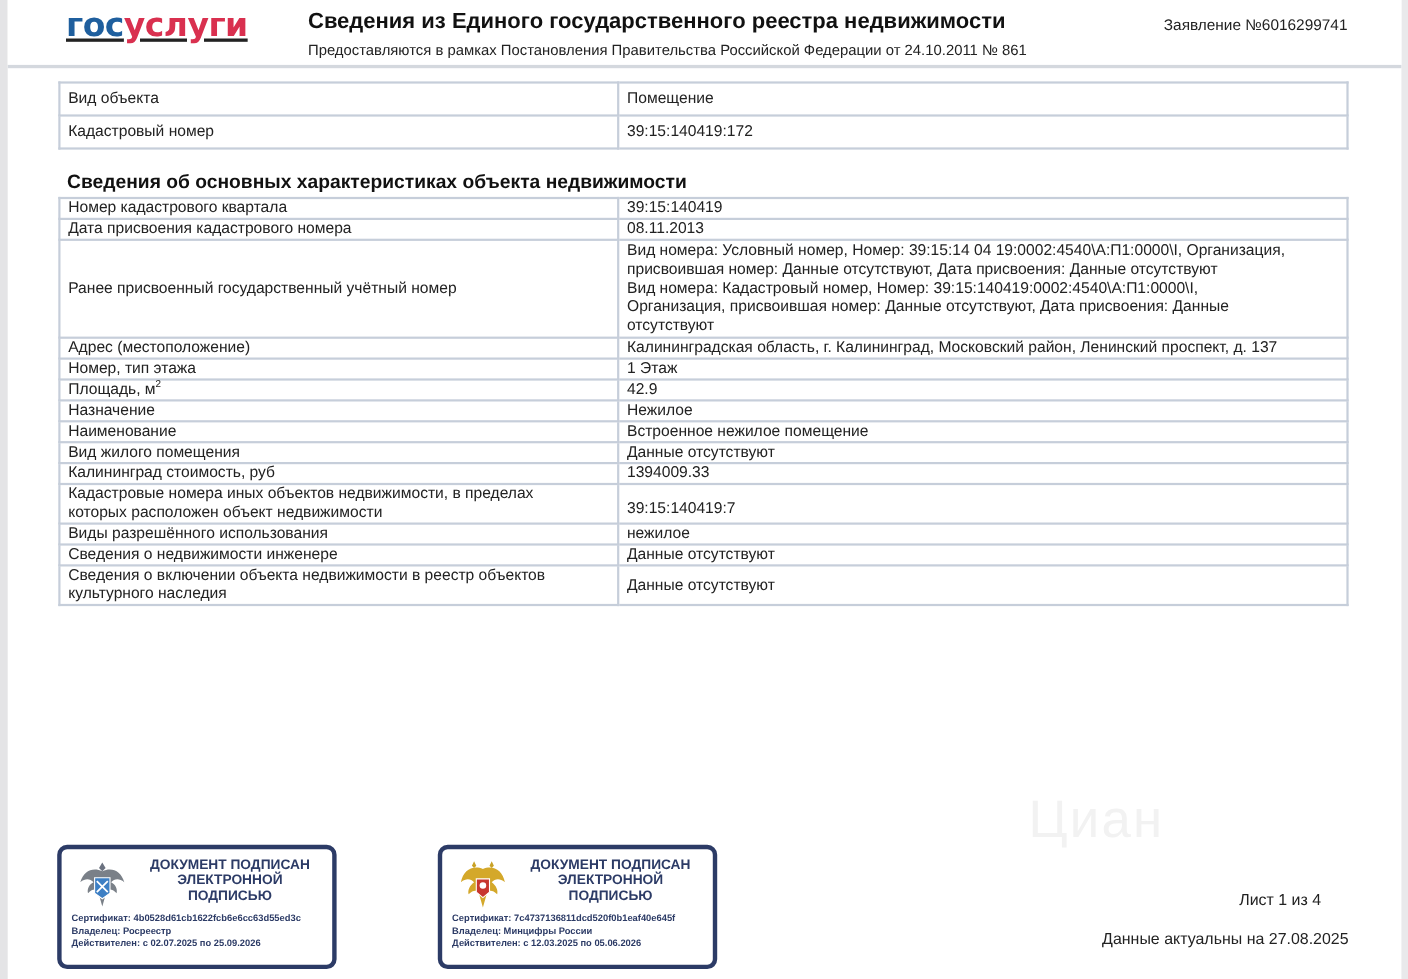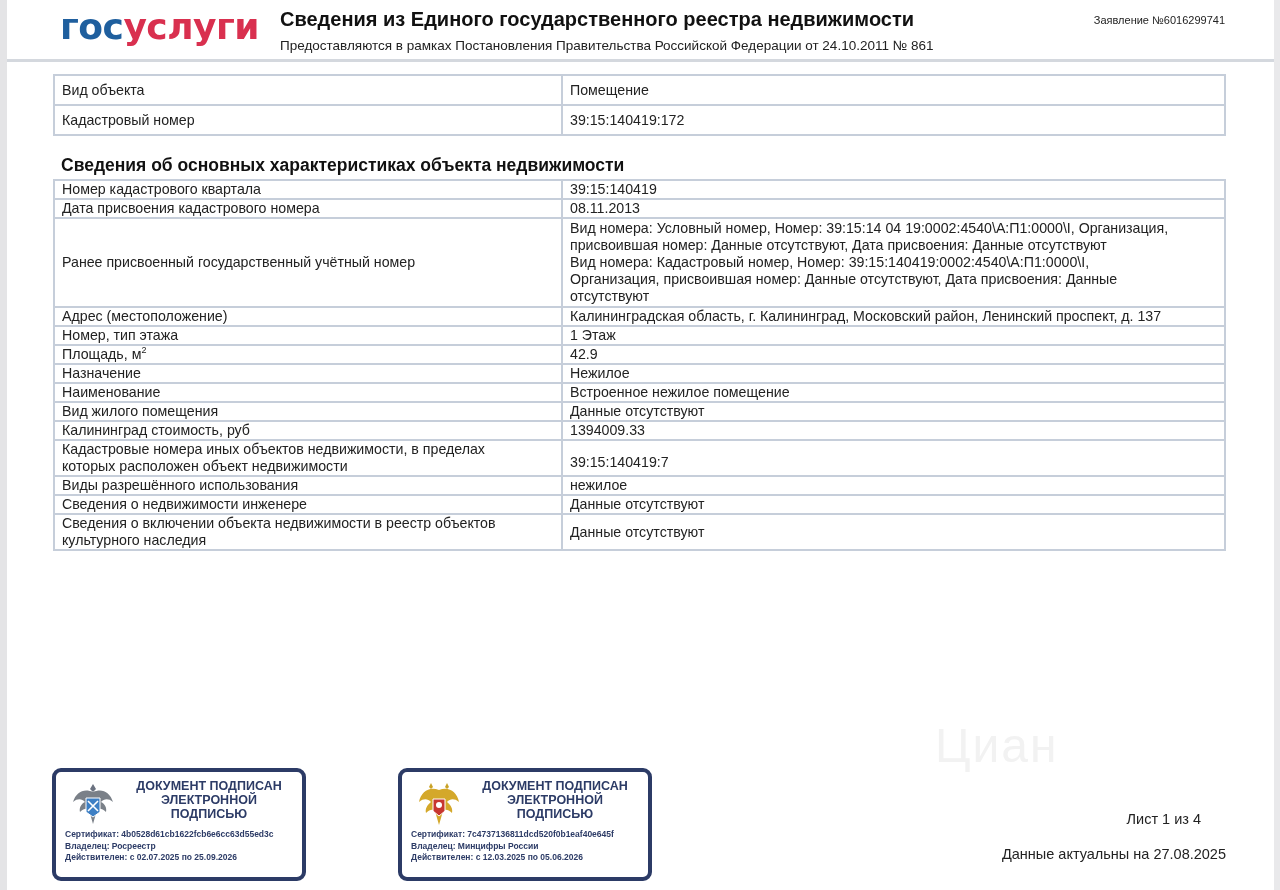--- a/index.html
+++ b/index.html
@@ -11,36 +11,37 @@
     position: relative;
   }
   .left-edge { position: absolute; left: 0; top: 0; width: 7px; height: 890px; background: #e4e4e6; }
   .right-edge { position: absolute; right: 0; top: 0; width: 6px; height: 890px; background: #e9e9eb; }
   .header {
     position: absolute; left: 7px; right: 6px; top: 0; height: 62px;
     border-bottom: 3px solid #d4d8de; background: #fff;
   }
   .logo {
     position: absolute; left: 53px; top: 6px;
-    font-size: 36px; font-weight: bold; letter-spacing: -0.5px;
+    font-size: 30px; font-weight: bold; letter-spacing: -0.5px;
     font-family: "DejaVu Sans", sans-serif;
+    text-decoration: underline;
   }
   .logo .blue { color: #1f5f9e; }
   .logo .red { color: #d9304f; }
   .title {
     position: absolute; left: 273px; top: 8px;
     font-size: 20px; font-weight: bold; color: #111;
   }
   .subtitle {
     position: absolute; left: 273px; top: 38px;
     font-size: 13.5px; color: #222;
   }
   .request-no {
     position: absolute; right: 49px; top: 14px;
-    font-size: 11px; color: #222;
+    font-size: 14px; color: #222;
   }
   table.kv {
     position: absolute; left: 53px; width: 1173px;
     border-collapse: collapse; font-size: 14.2px;
   }
   table.kv td {
     border: 2px solid #c6ceda; padding: 0 7px; vertical-align: middle; line-height: 17px;
   }
   table.kv td.k { width: 508px; }
   table.top { top: 74px; }

